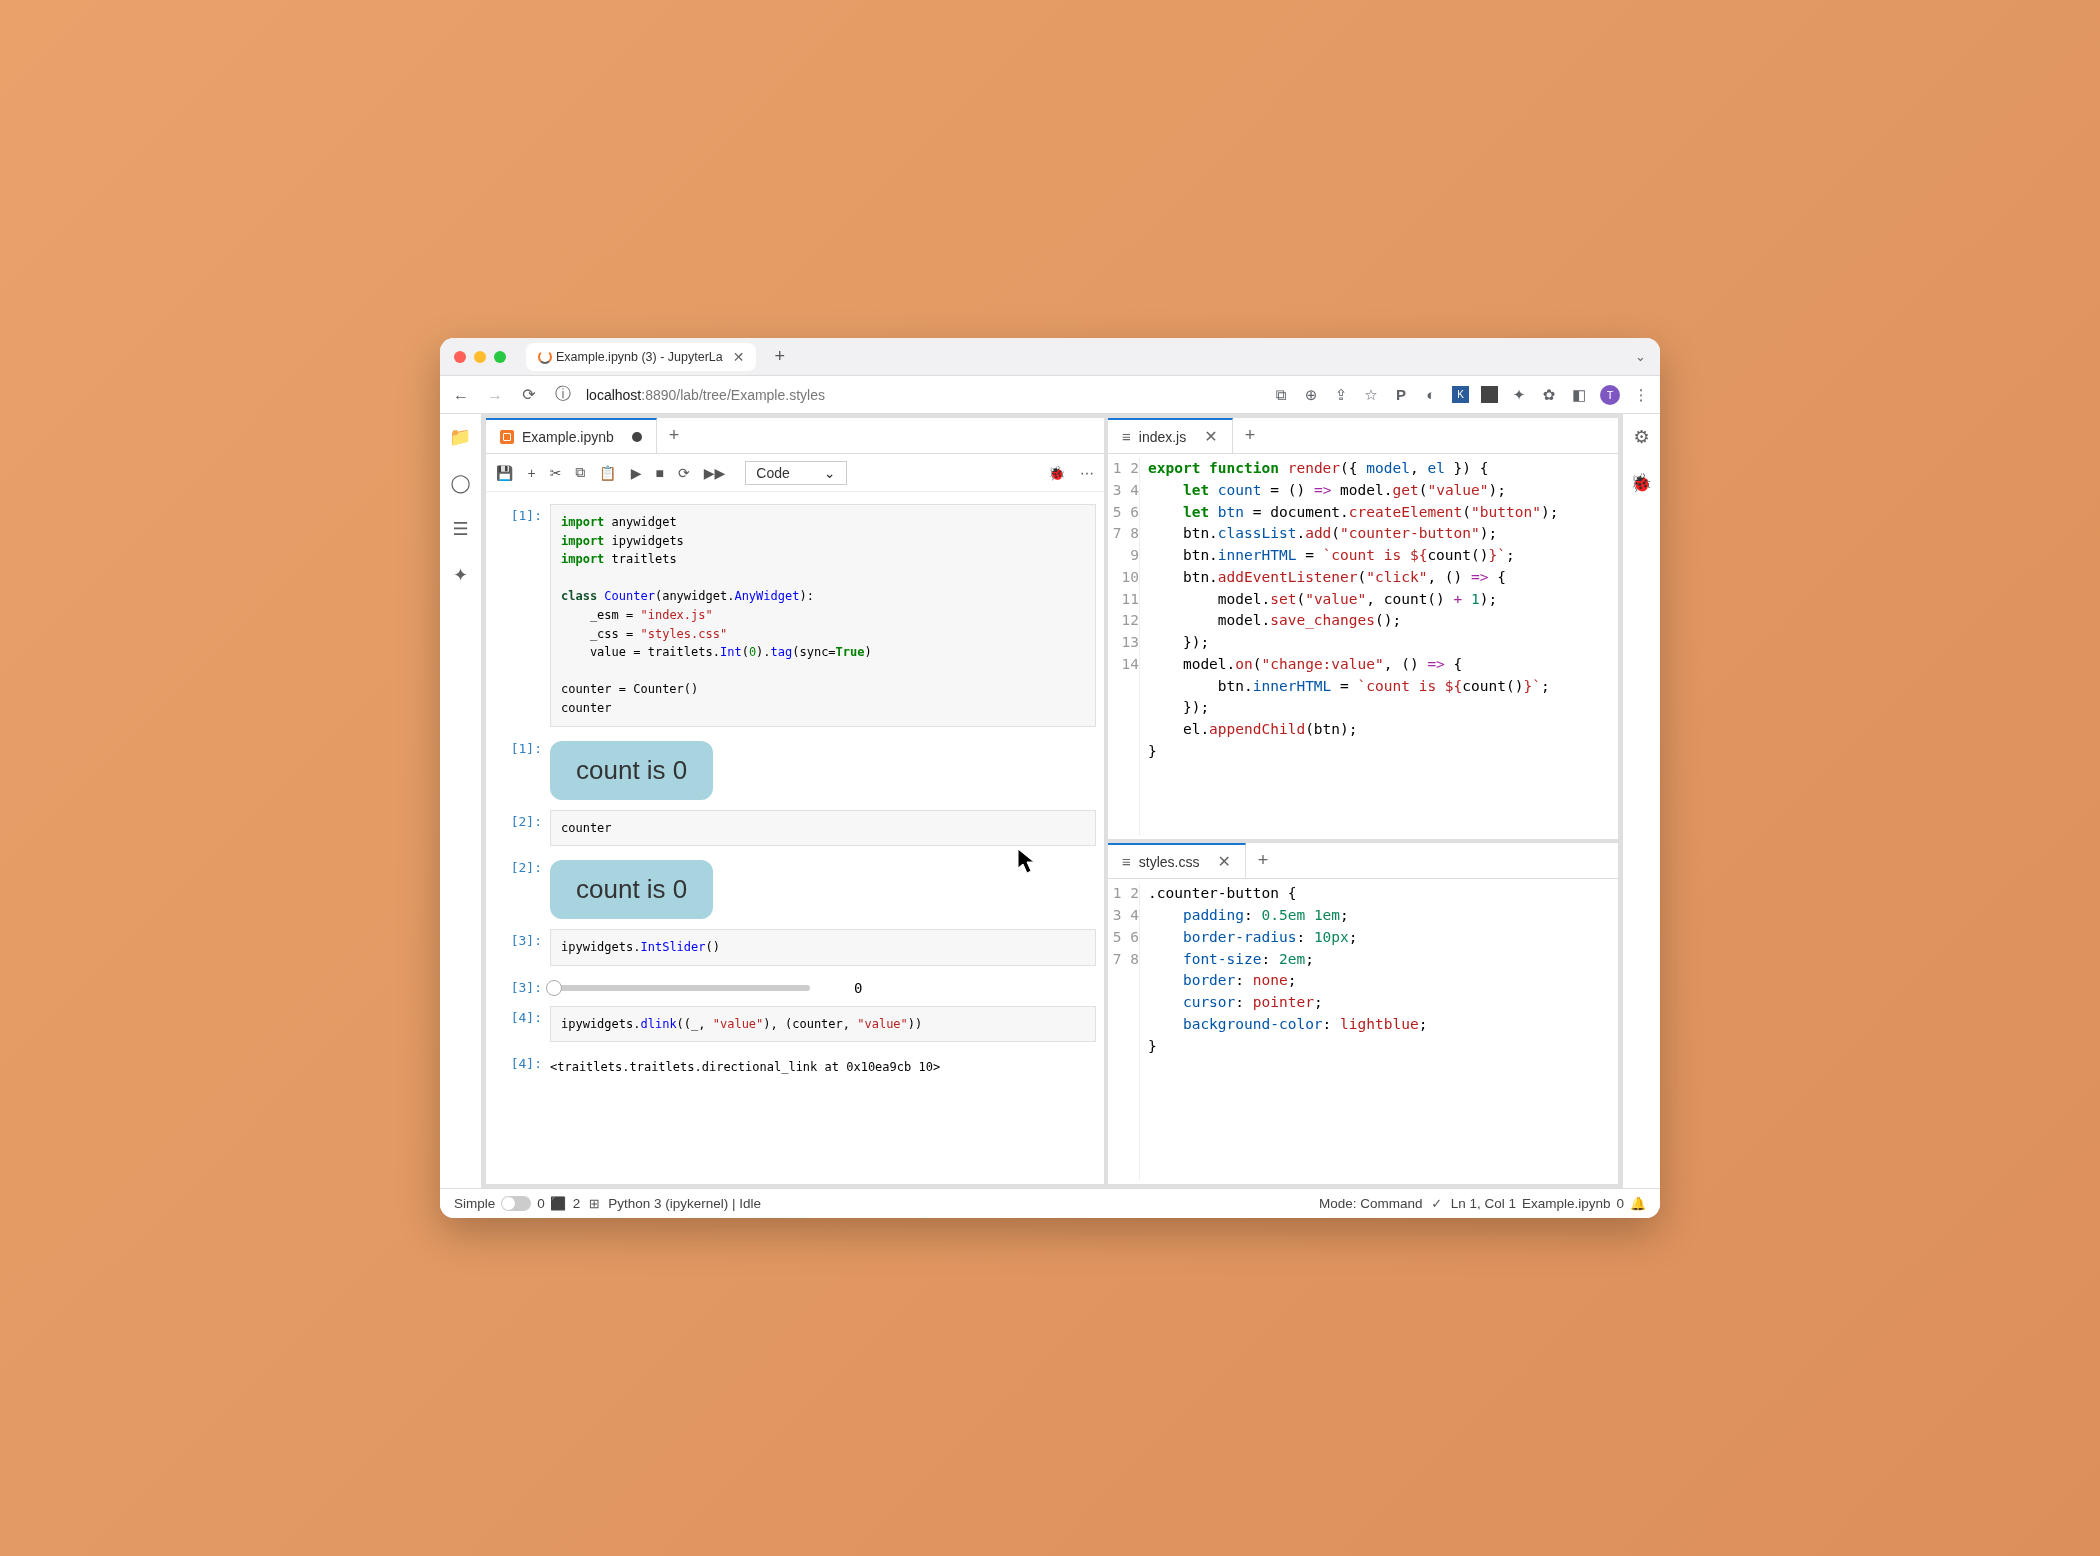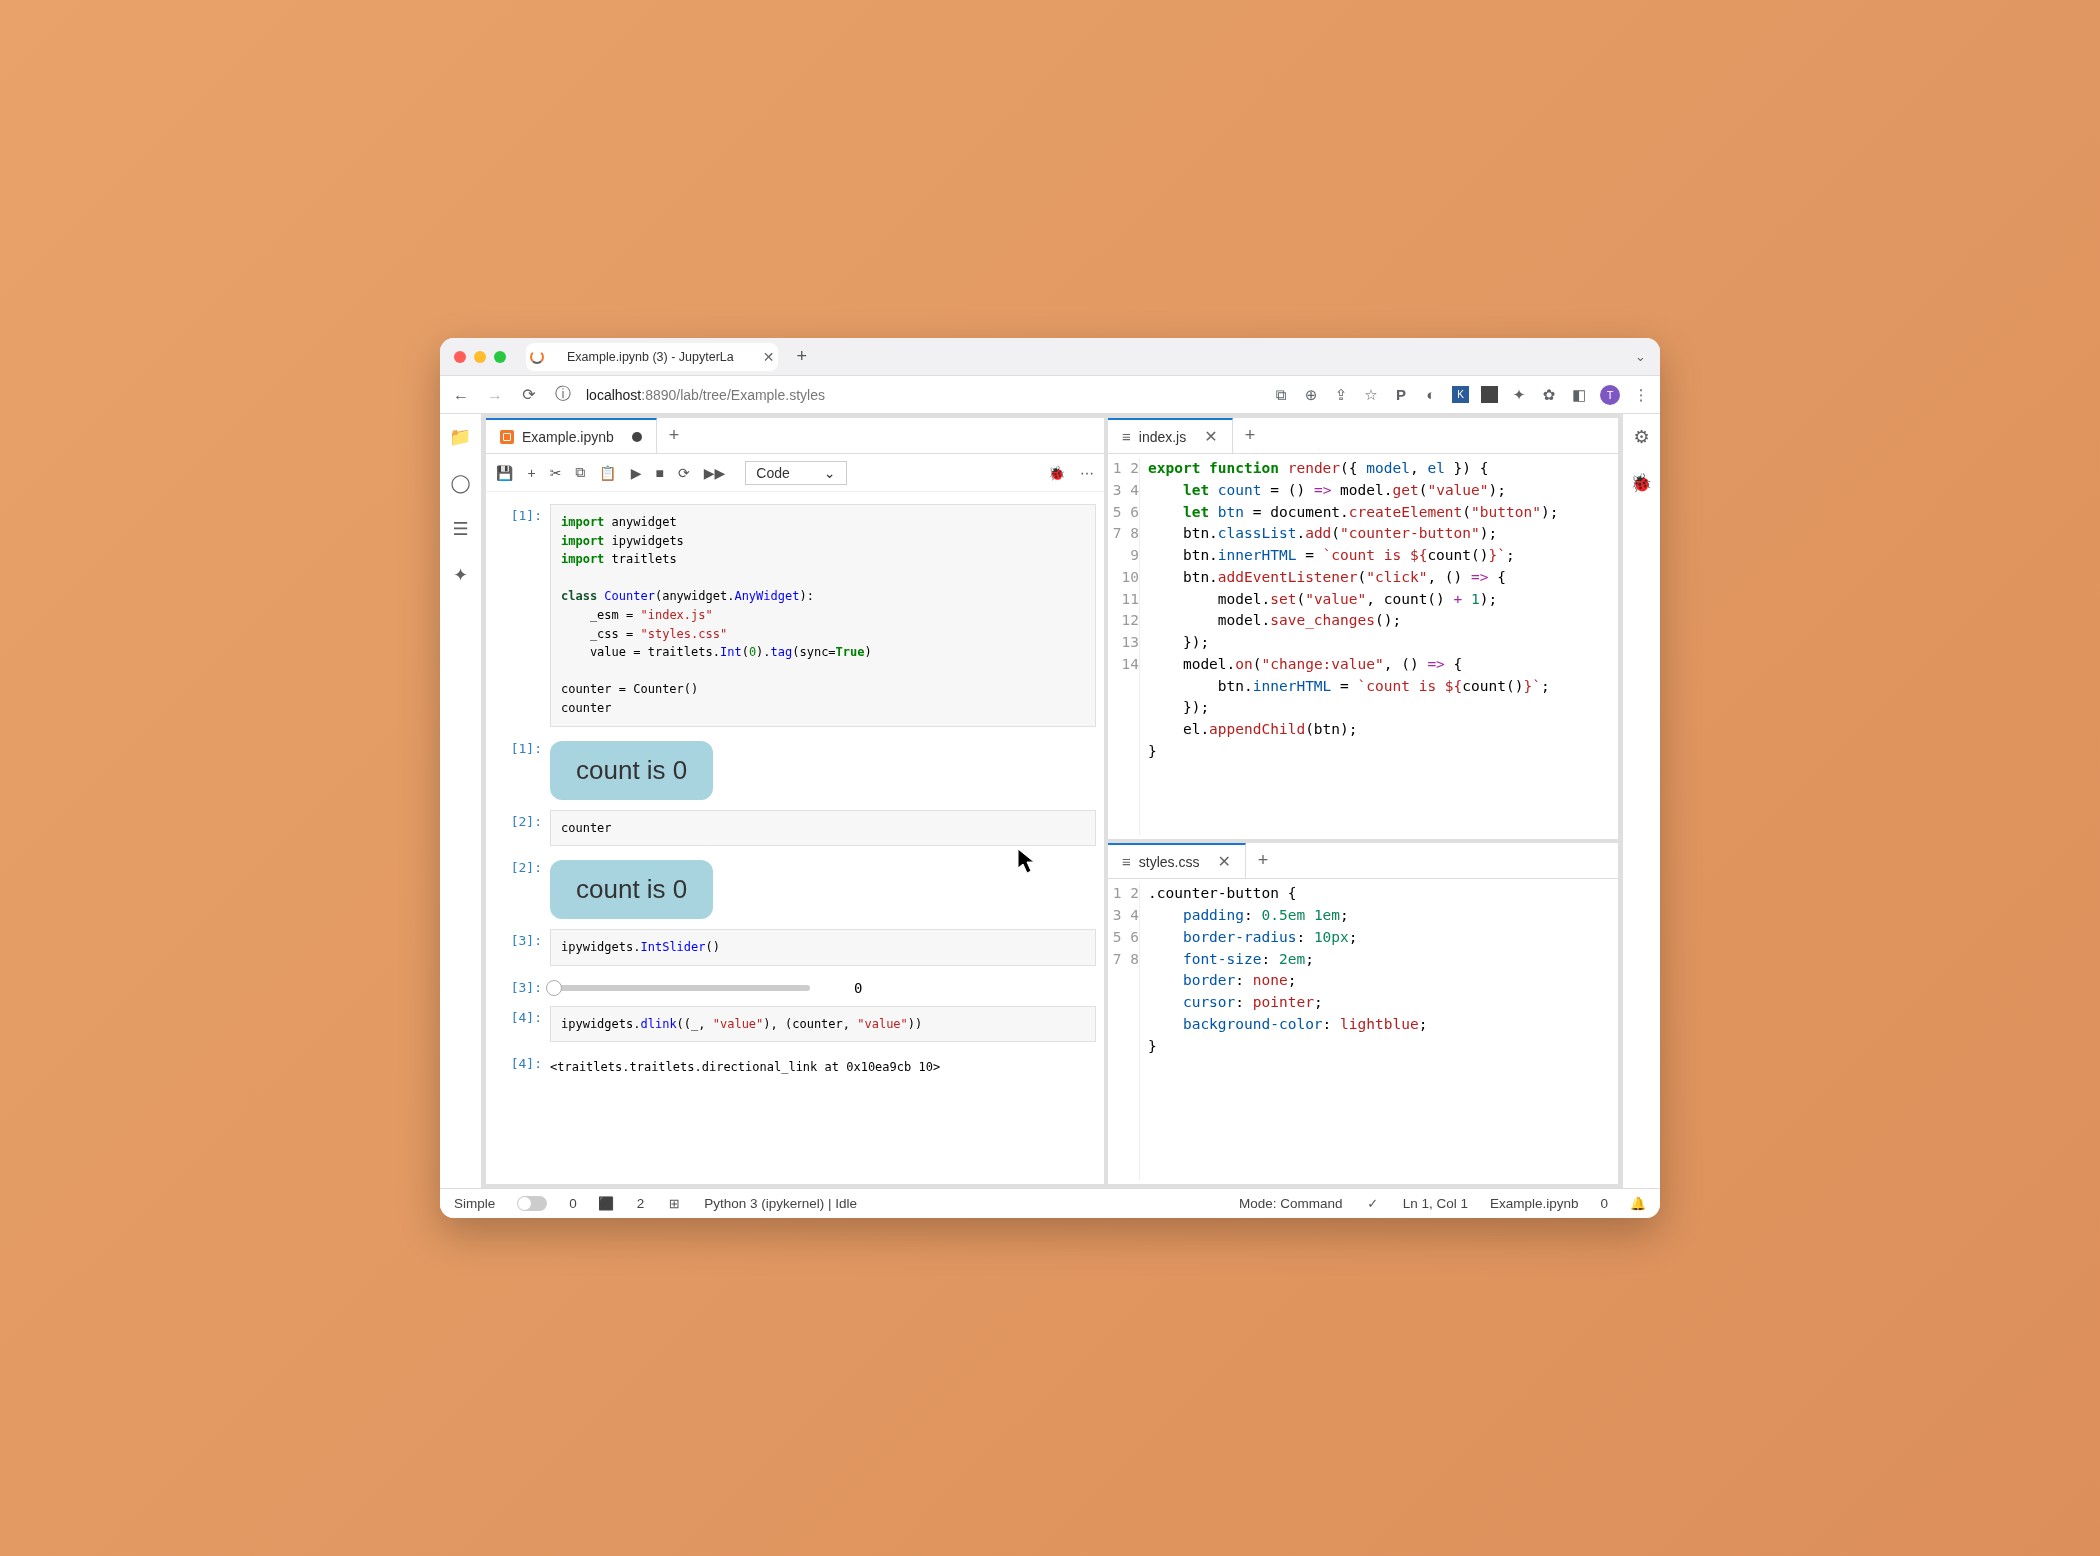--- a/index.html
+++ b/index.html
@@ -2,21 +2,21 @@
 <html><head>
 <meta charset="utf-8">
 <style>
 *{box-sizing:border-box;margin:0;padding:0}
 body{background:linear-gradient(135deg,#e8a26a,#dc8f5a);font-family:-apple-system,BlinkMacSystemFont,"Segoe UI",Arial,sans-serif;padding:40px 20px;min-height:100vh;display:flex;align-items:center;justify-content:center}
 .window{background:#fff;border-radius:14px;box-shadow:0 15px 40px rgba(0,0,0,.25);width:1220px;height:880px;overflow:hidden;display:flex;flex-direction:column}
 .titlebar{background:#f1f1f3;height:38px;display:flex;align-items:center;padding:0 14px;gap:8px;border-bottom:1px solid #ddd}
 .traffic{display:flex;gap:8px}
 .traffic span{width:12px;height:12px;border-radius:50%;display:block}
 .t-close{background:#ff5f57}.t-min{background:#ffbd2e}.t-max{background:#28c940}
-.tab{background:#fff;border-radius:8px;height:28px;display:flex;align-items:center;padding:0 4px;margin-left:12px;font-size:12.5px;color:#333;gap:23px}
+.tab{background:#fff;border-radius:8px;height:28px;display:flex;align-items:center;padding:0 12px;margin-left:12px;font-size:12.5px;color:#333;gap:4px}
 .tab-icon{width:14px;height:14px;border:2.5px solid #f37726;border-radius:50%;border-top-color:transparent;border-bottom-color:#616161}
 .tab-close{color:#666;font-size:14px;cursor:pointer;margin-left:6px}
 .newtab{color:#555;font-size:18px;margin-left:10px;cursor:pointer}
 .chev{margin-left:auto;color:#666;font-size:13px;cursor:pointer}
 .addrbar{background:#fff;height:38px;display:flex;align-items:center;padding:0 10px;gap:12px;border-bottom:1px solid #ddd}
 .nav-ico{color:#616161;font-size:16px;cursor:pointer;display:flex;align-items:center;justify-content:center;width:22px}
 .nav-fwd{color:#bbb}
 .url{flex:1;display:flex;align-items:center;gap:8px;font-size:14px;color:#333}
 .url .host{color:#202020}.url .path{color:#777}
 .addr-ico{width:18px;height:18px;display:flex;align-items:center;justify-content:center;color:#5f6368;cursor:pointer;font-size:15px}
@@ -58,21 +58,21 @@
 .output-text{font-family:"SF Mono",Menlo,monospace;font-size:12px;line-height:1.5;color:#000;padding:6px 0}
 .slider-out{display:flex;align-items:center;gap:16px;padding-top:4px}
 .slider-track{width:260px;height:6px;background:#ccc;border-radius:3px;position:relative}
 .slider-thumb{width:16px;height:16px;background:#fff;border:1px solid #aaa;border-radius:50%;position:absolute;left:-4px;top:-5px}
 .slider-val{font-family:"SF Mono",Menlo,monospace;font-size:14px;margin-left:28px}
 .editor{flex:1;display:flex;font-family:"SF Mono",Menlo,monospace;font-size:14.5px;line-height:1.5;overflow:auto;padding:4px 0}
 .gutter{width:32px;text-align:right;color:#999;padding-right:0;user-select:none;border-right:1px solid #eee}
 .codebody{flex:1;padding-left:8px;white-space:pre;color:#000}
 .ekw{color:#008000;font-weight:700}.efn{color:#b91c1c}.estr{color:#ba2121}
 .eprop{color:#0055aa}.eop{color:#a626a4}.enum{color:#098658}
-.statusbar{height:30px;background:#fff;border-top:1px solid #ddd;display:flex;align-items:center;padding:0 14px;font-size:13.5px;color:#444;gap:22px}
+.statusbar{height:30px;background:#fff;border-top:1px solid #ddd;display:flex;align-items:center;padding:0 14px;font-size:13.5px;color:#444;gap:6px}
 .sb-toggle{width:30px;height:15px;background:#ccc;border-radius:8px;position:relative}
 .sb-toggle:after{content:"";position:absolute;width:13px;height:13px;background:#fff;border-radius:50%;top:1px;left:1px}
 .sb-ico{width:16px;height:16px;display:inline-flex;align-items:center;justify-content:center;color:#555;font-size:13px}
 .sb-spacer{flex:1}
 .cursor-img{position:absolute;width:22px;height:28px;pointer-events:none}
 .nb-wrap{position:relative}
 </style>
 </head>
 <body>
 

